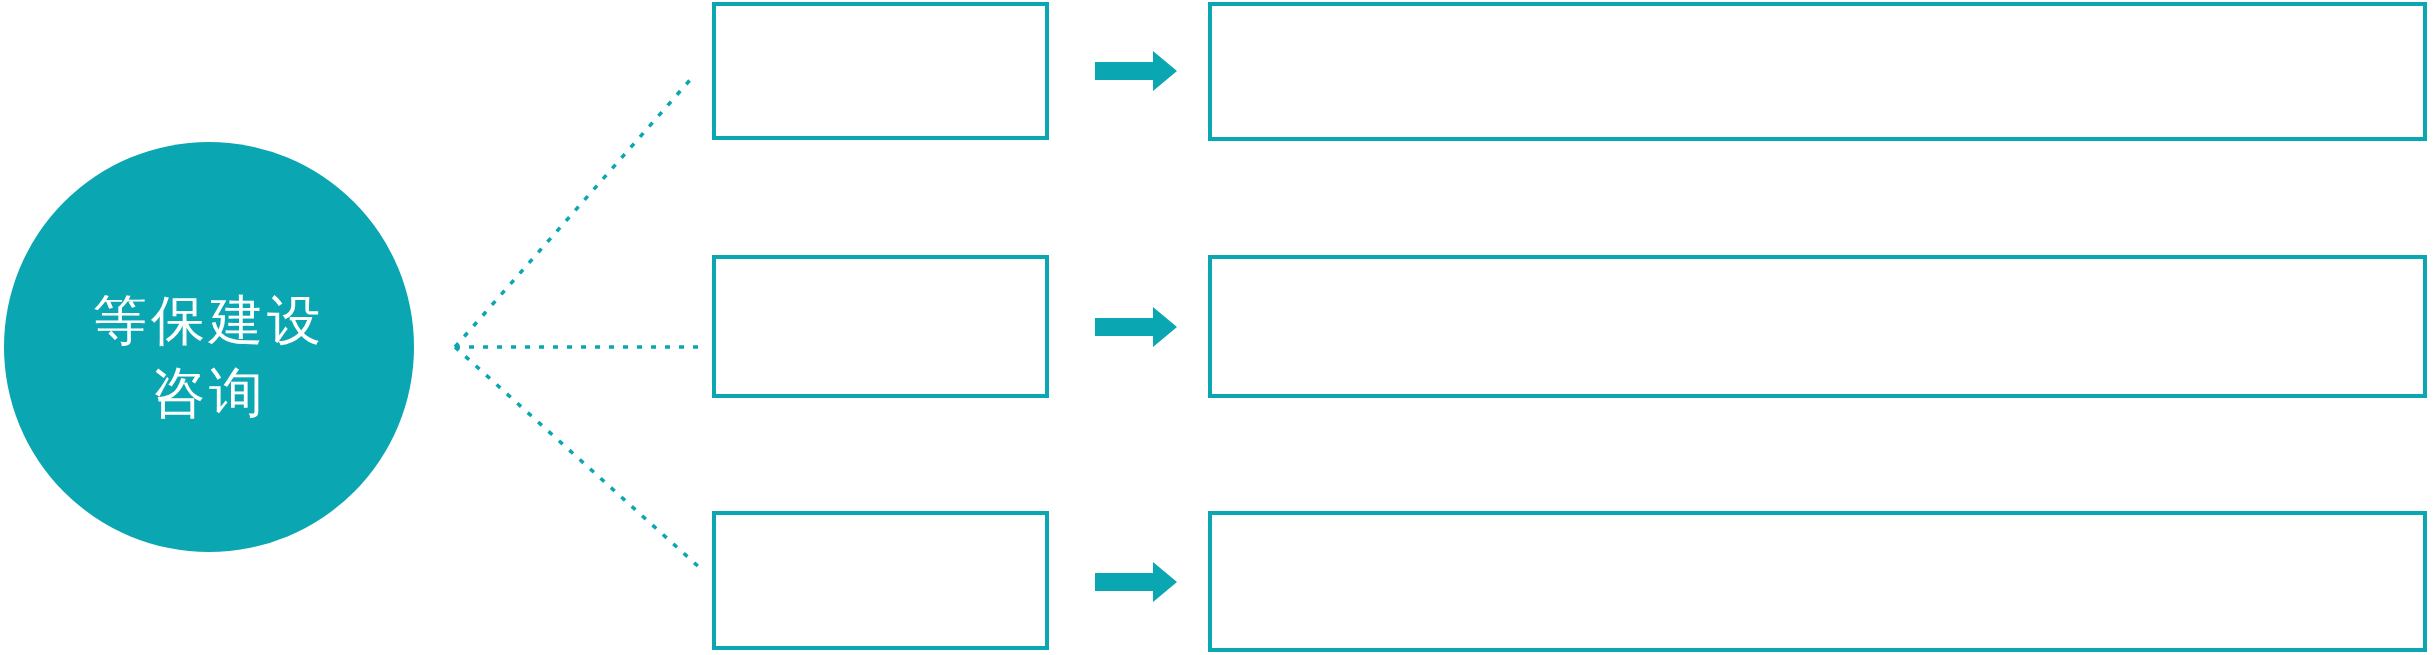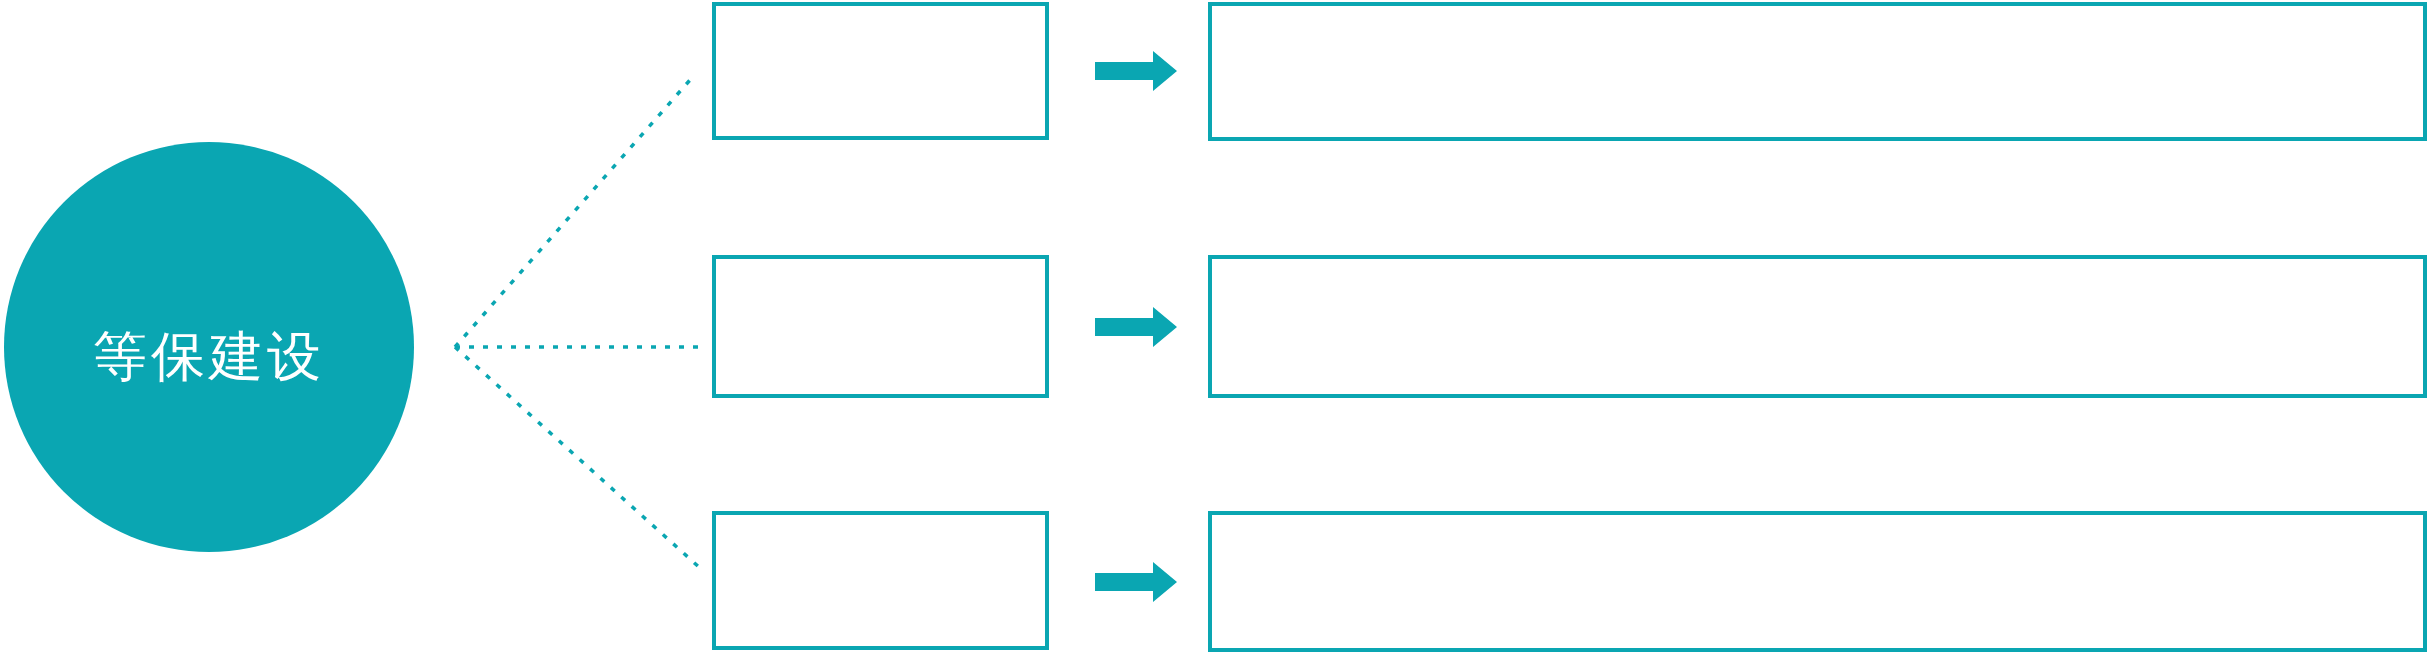--- a/index.html
+++ b/index.html
@@ -84,20 +84,21 @@
     <line class="connector" x1="455" y1="347" x2="700" y2="347"></line>
     <line class="connector" x1="455" y1="347" x2="700" y2="568"></line>
 
     <polygon class="arrow-shape" points="1095,62 1153,62 1153,51 1177,71 1153,91 1153,80 1095,80"></polygon>
     <polygon class="arrow-shape" points="1095,318 1153,318 1153,307 1177,327 1153,347 1153,336 1095,336"></polygon>
     <polygon class="arrow-shape" points="1095,573 1153,573 1153,562 1177,582 1153,602 1153,591 1095,591"></polygon>
   </svg>
 
   <div class="circle-node">
     <div>等保建设</div>
+    <div>咨询</div>
   </div>
 
   <div class="box small row1">
     <span></span>
   </div>
   <div class="box big row1">
     <span></span>
   </div>
 
   <div class="box small row2">

